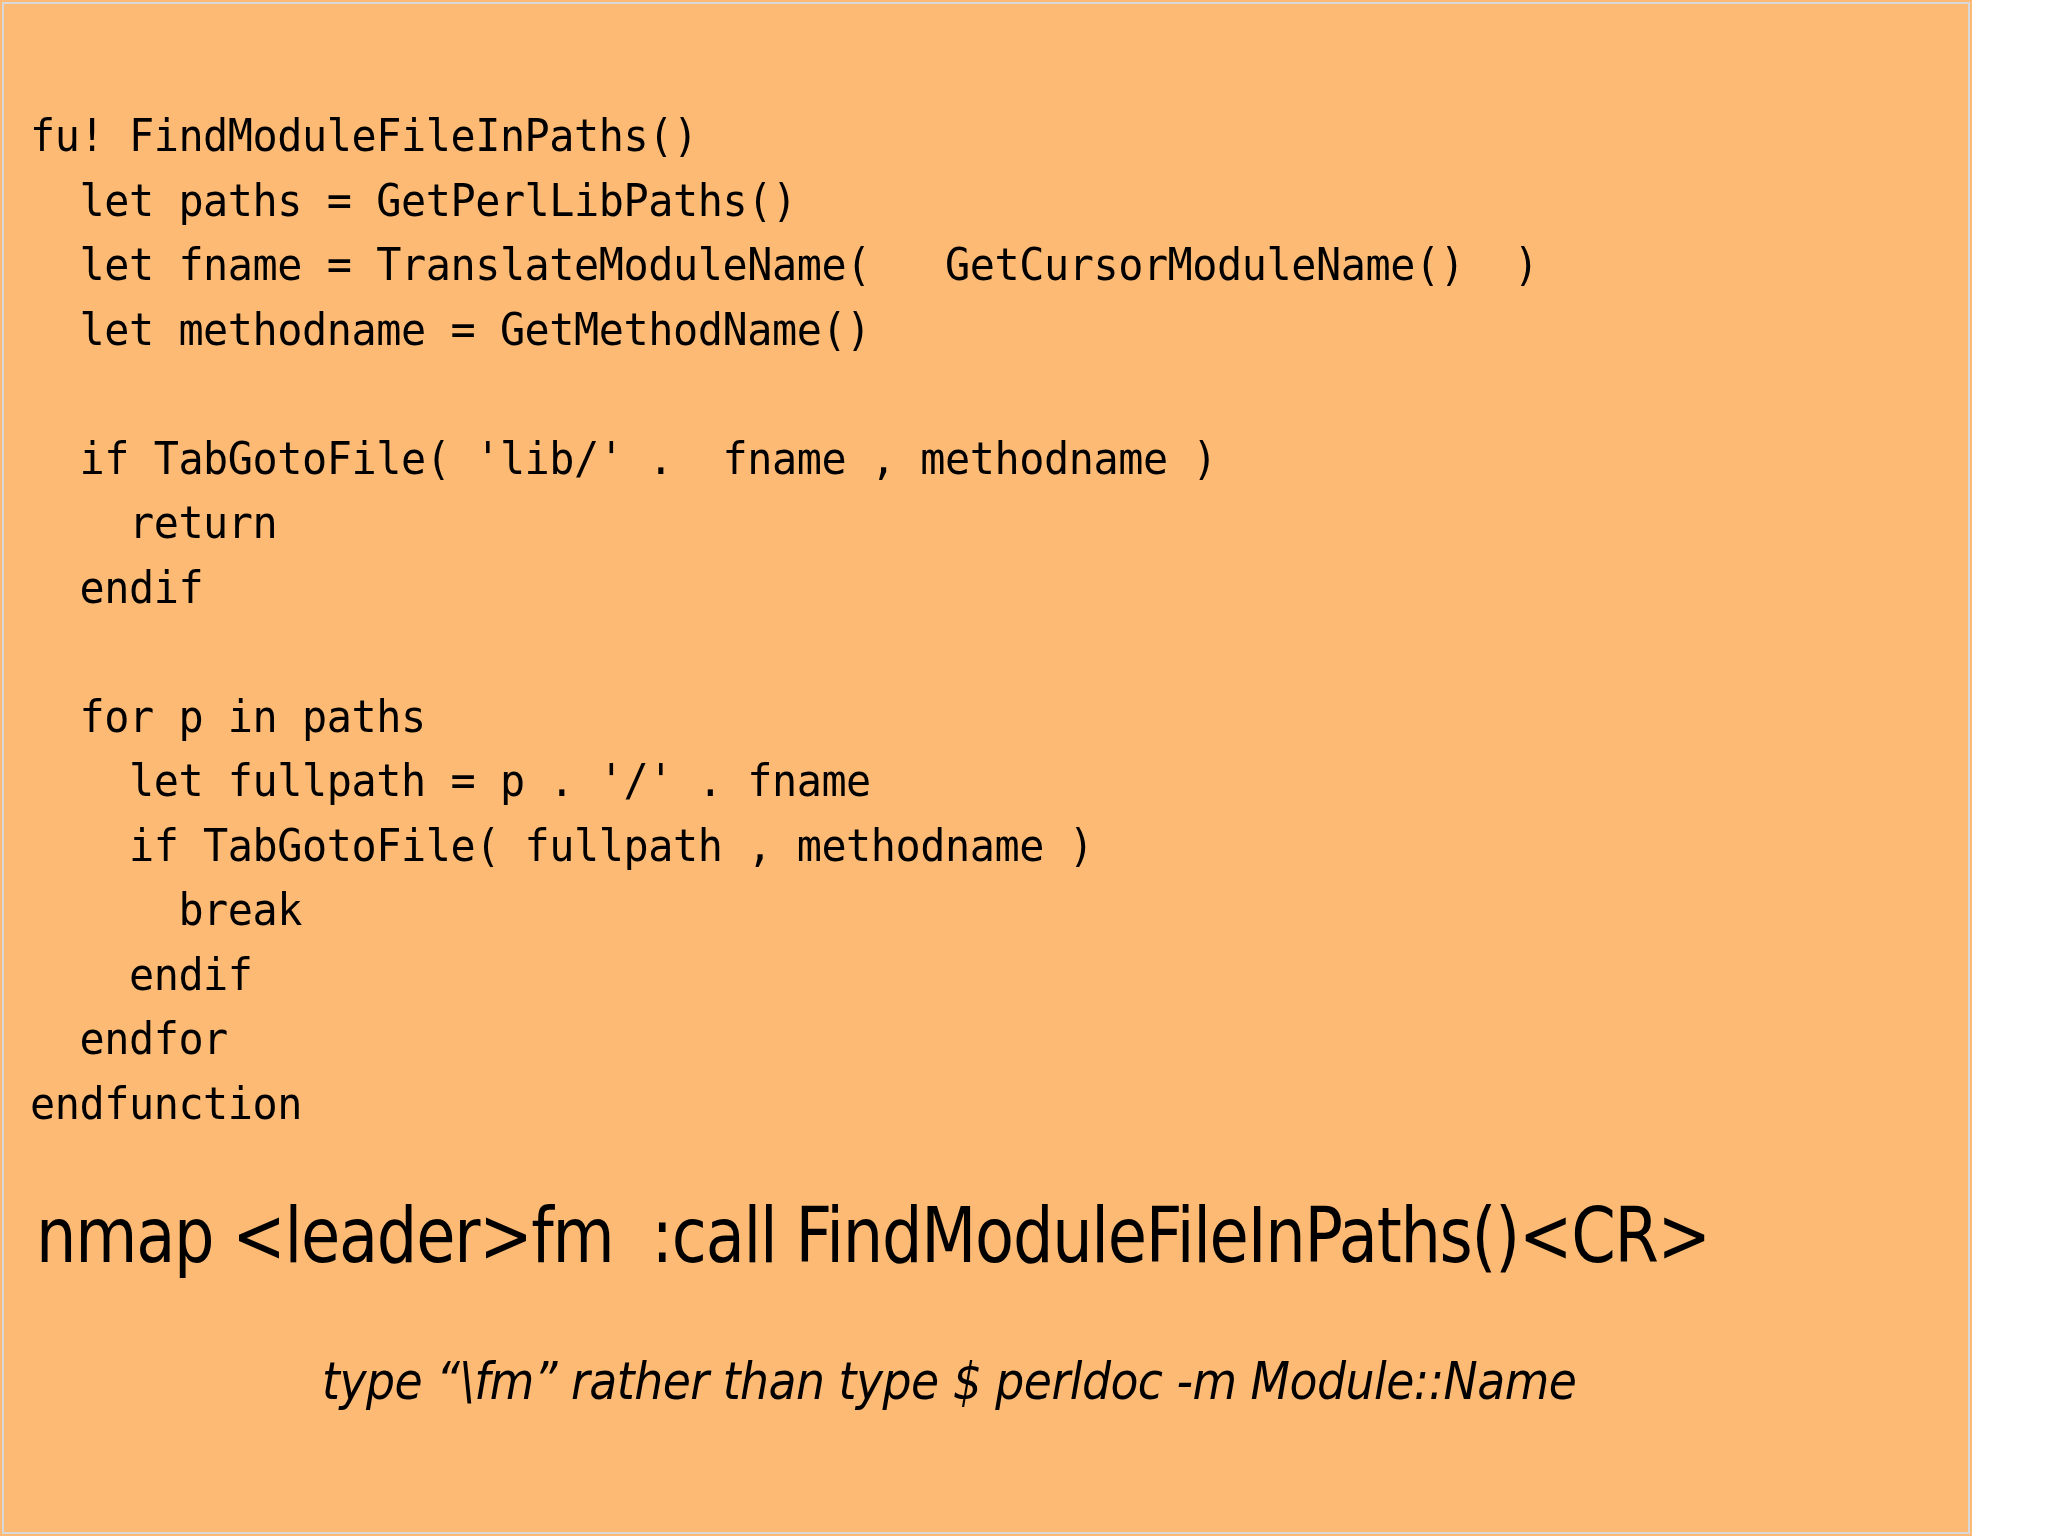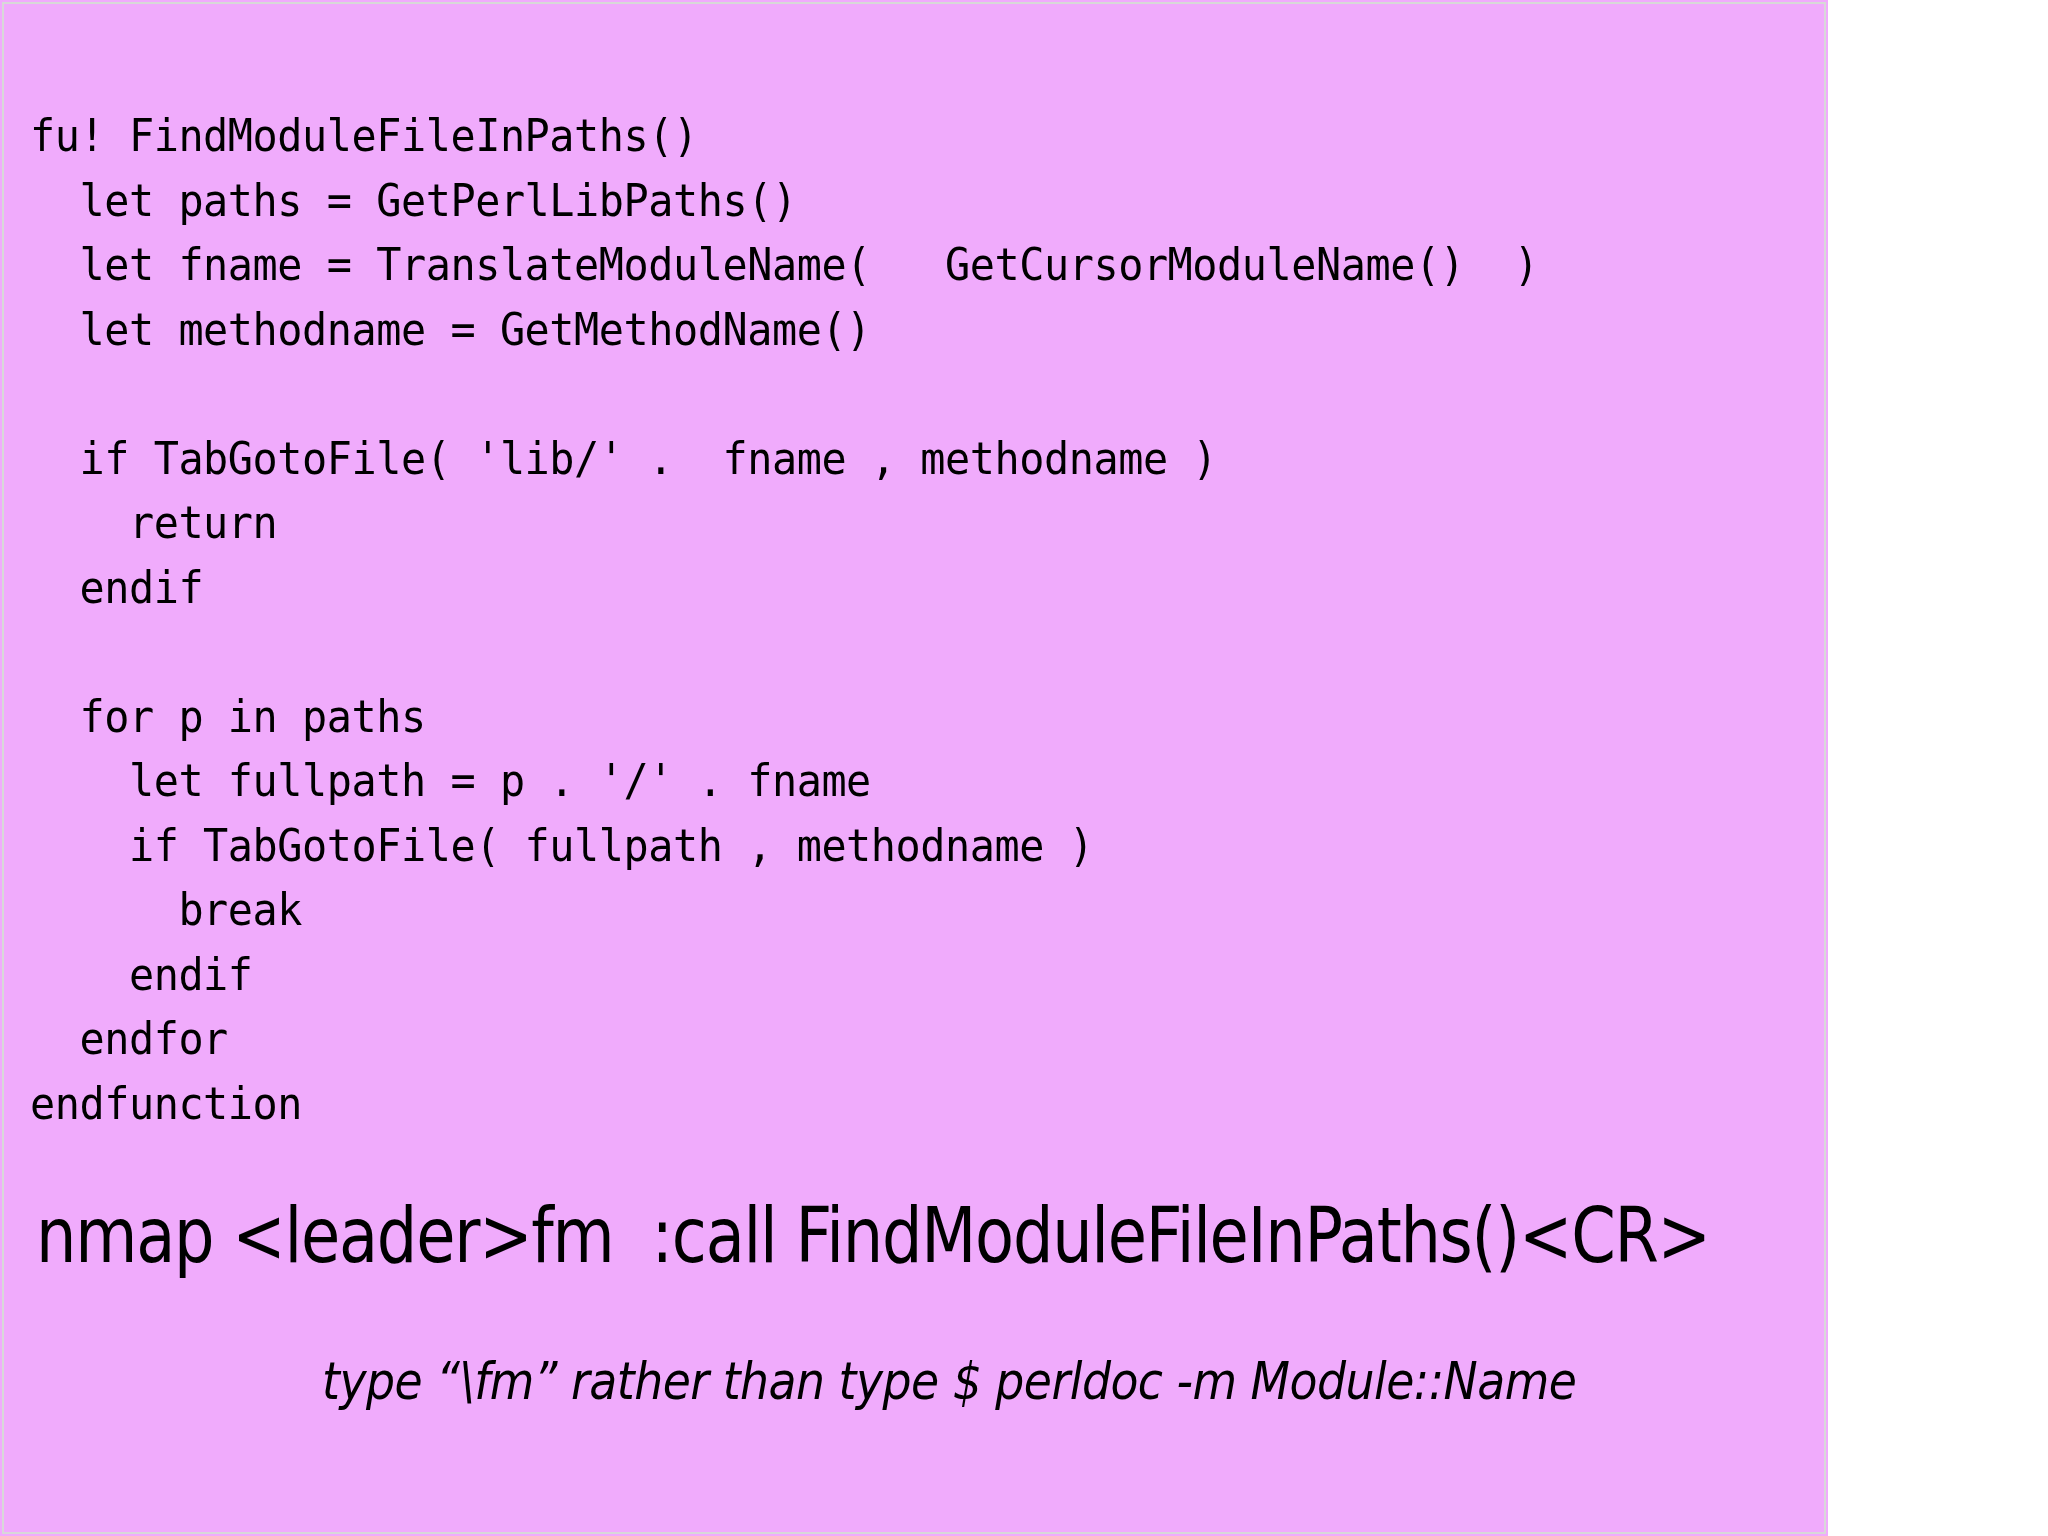--- a/index.html
+++ b/index.html
@@ -6,23 +6,23 @@
     margin: 0;
     padding: 0;
     background: #ffffff;
   }
   body {
     font-family: "DejaVu Sans", sans-serif;
   }
 
   .slide {
     position: relative;
-    width: 1828px;
+    width: 1972px;
     height: 1536px;
-    background: #f0abfc;
+    background: #fdba74;
     box-sizing: border-box;
     overflow: hidden;
   }
 
   
   .slide-frame {
     position: absolute;
     left: 2px;
     top: 2px;
     right: 2px;

